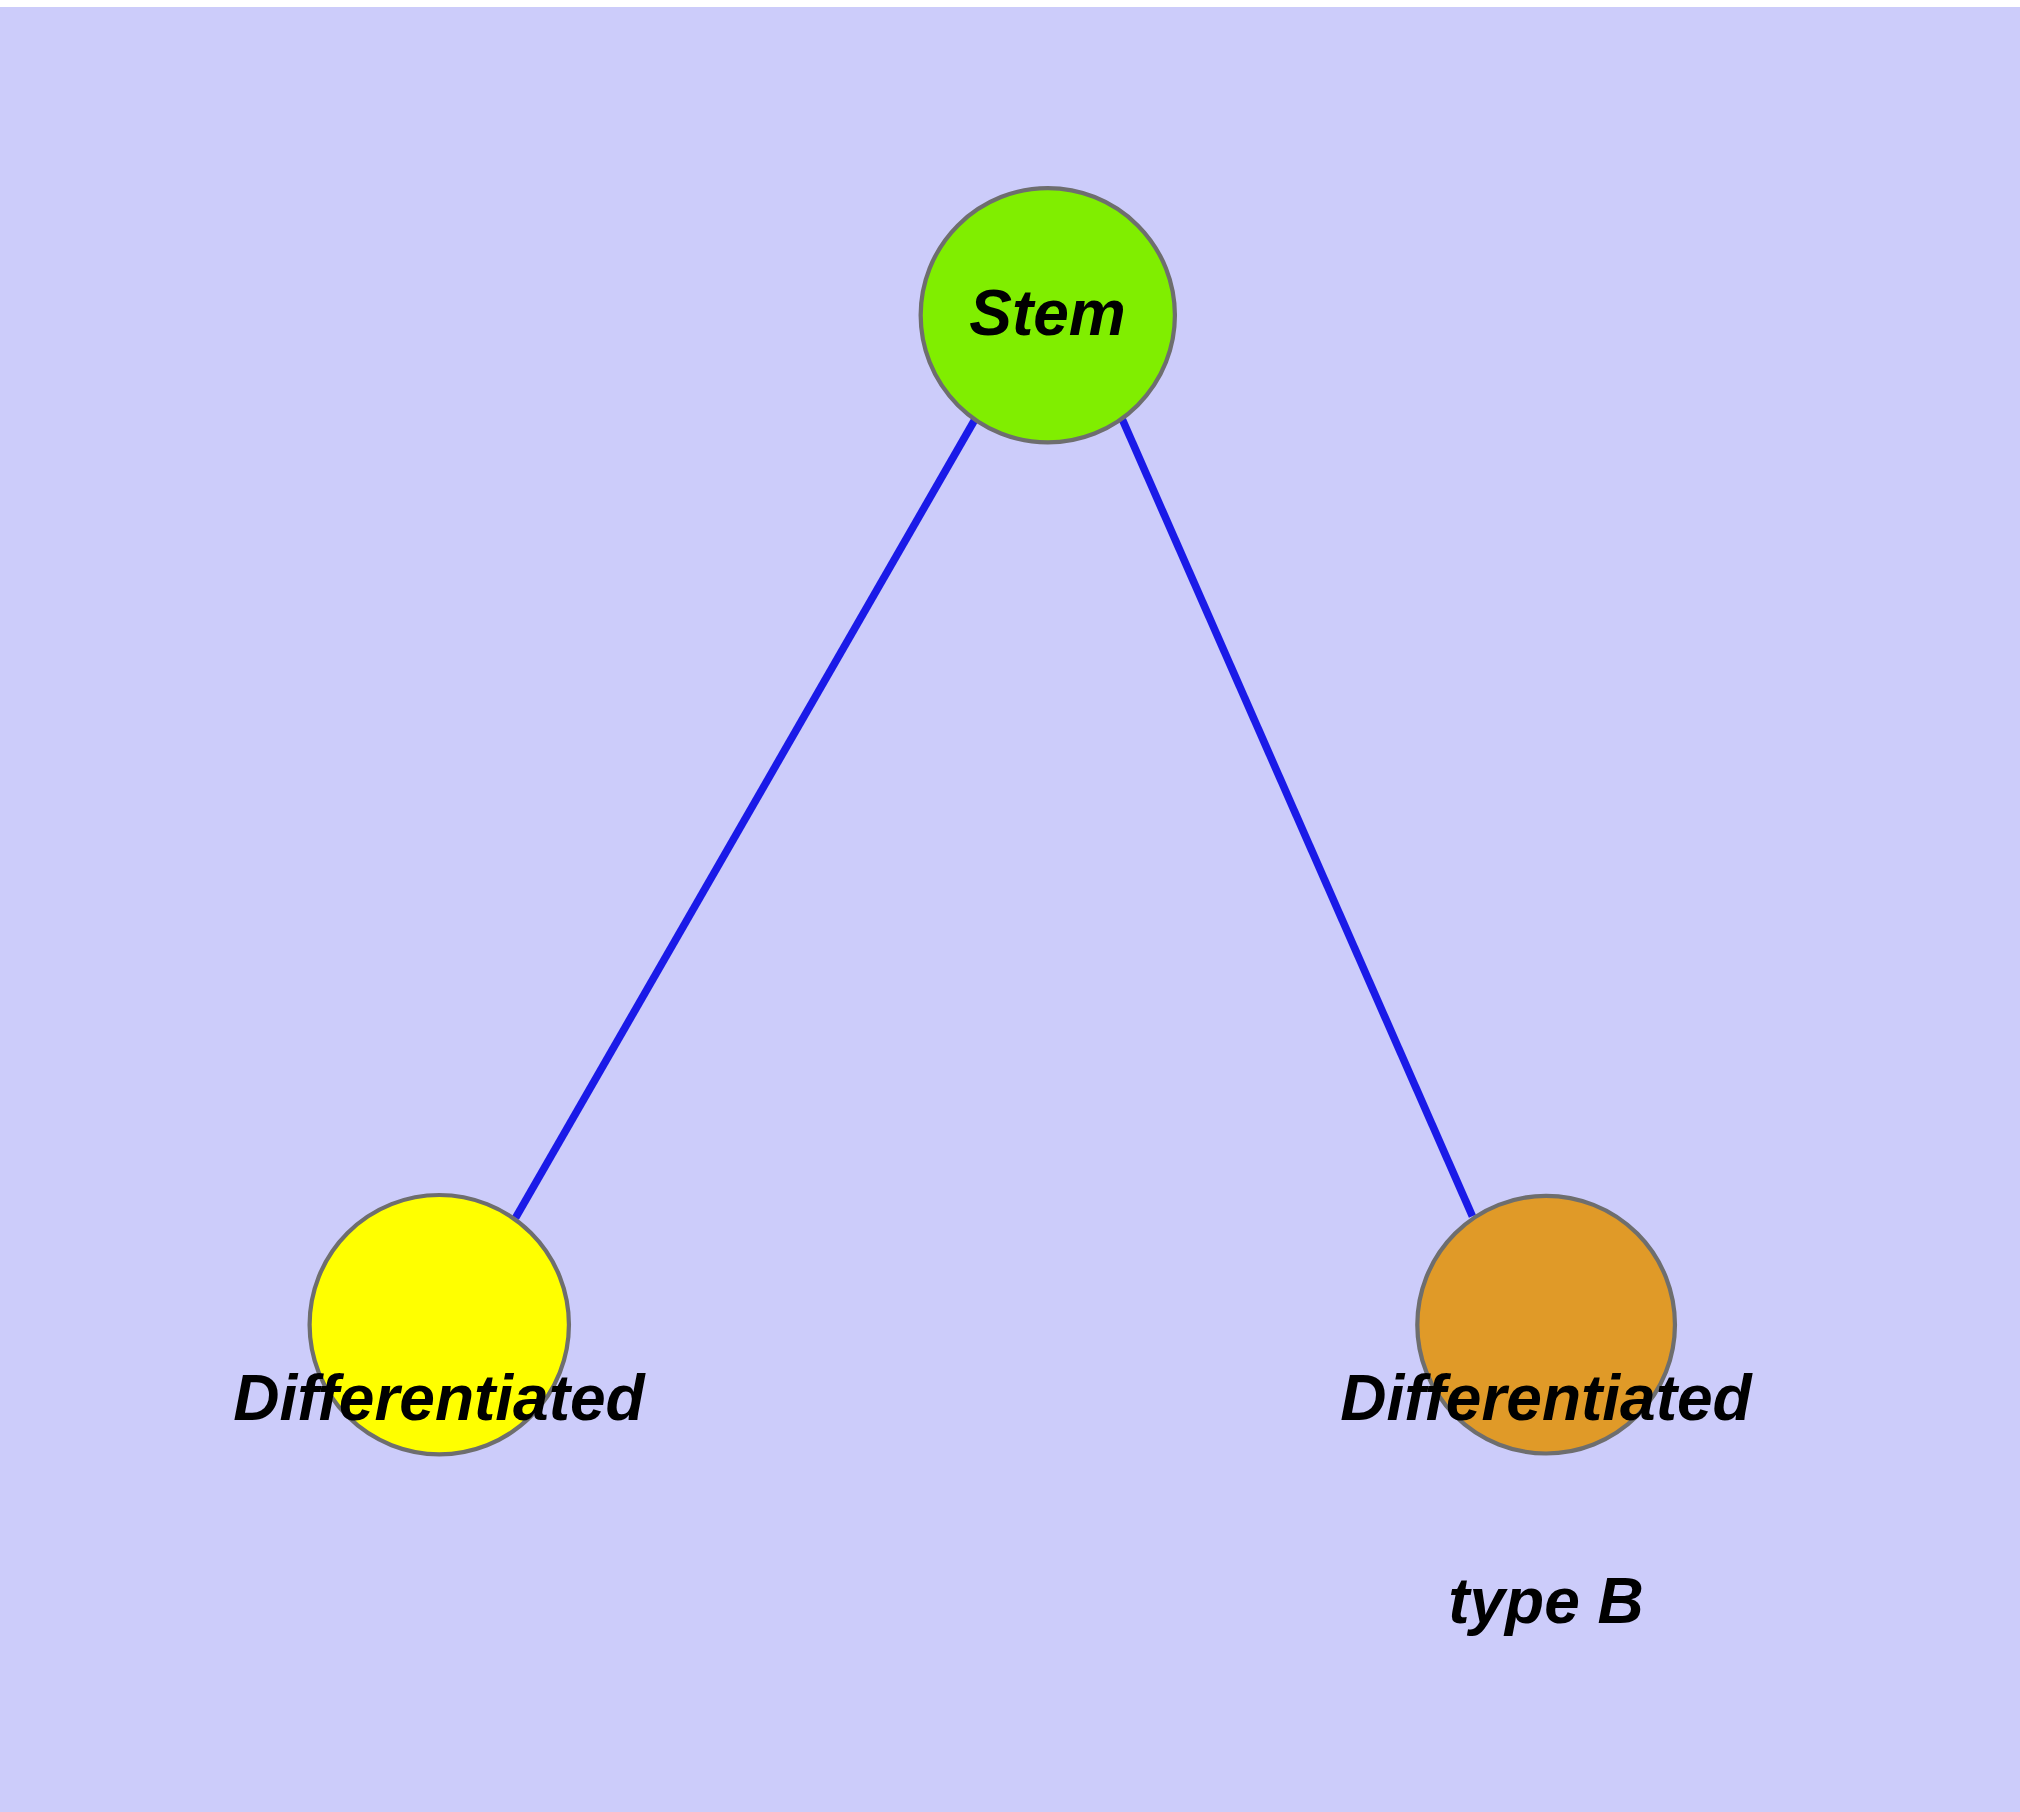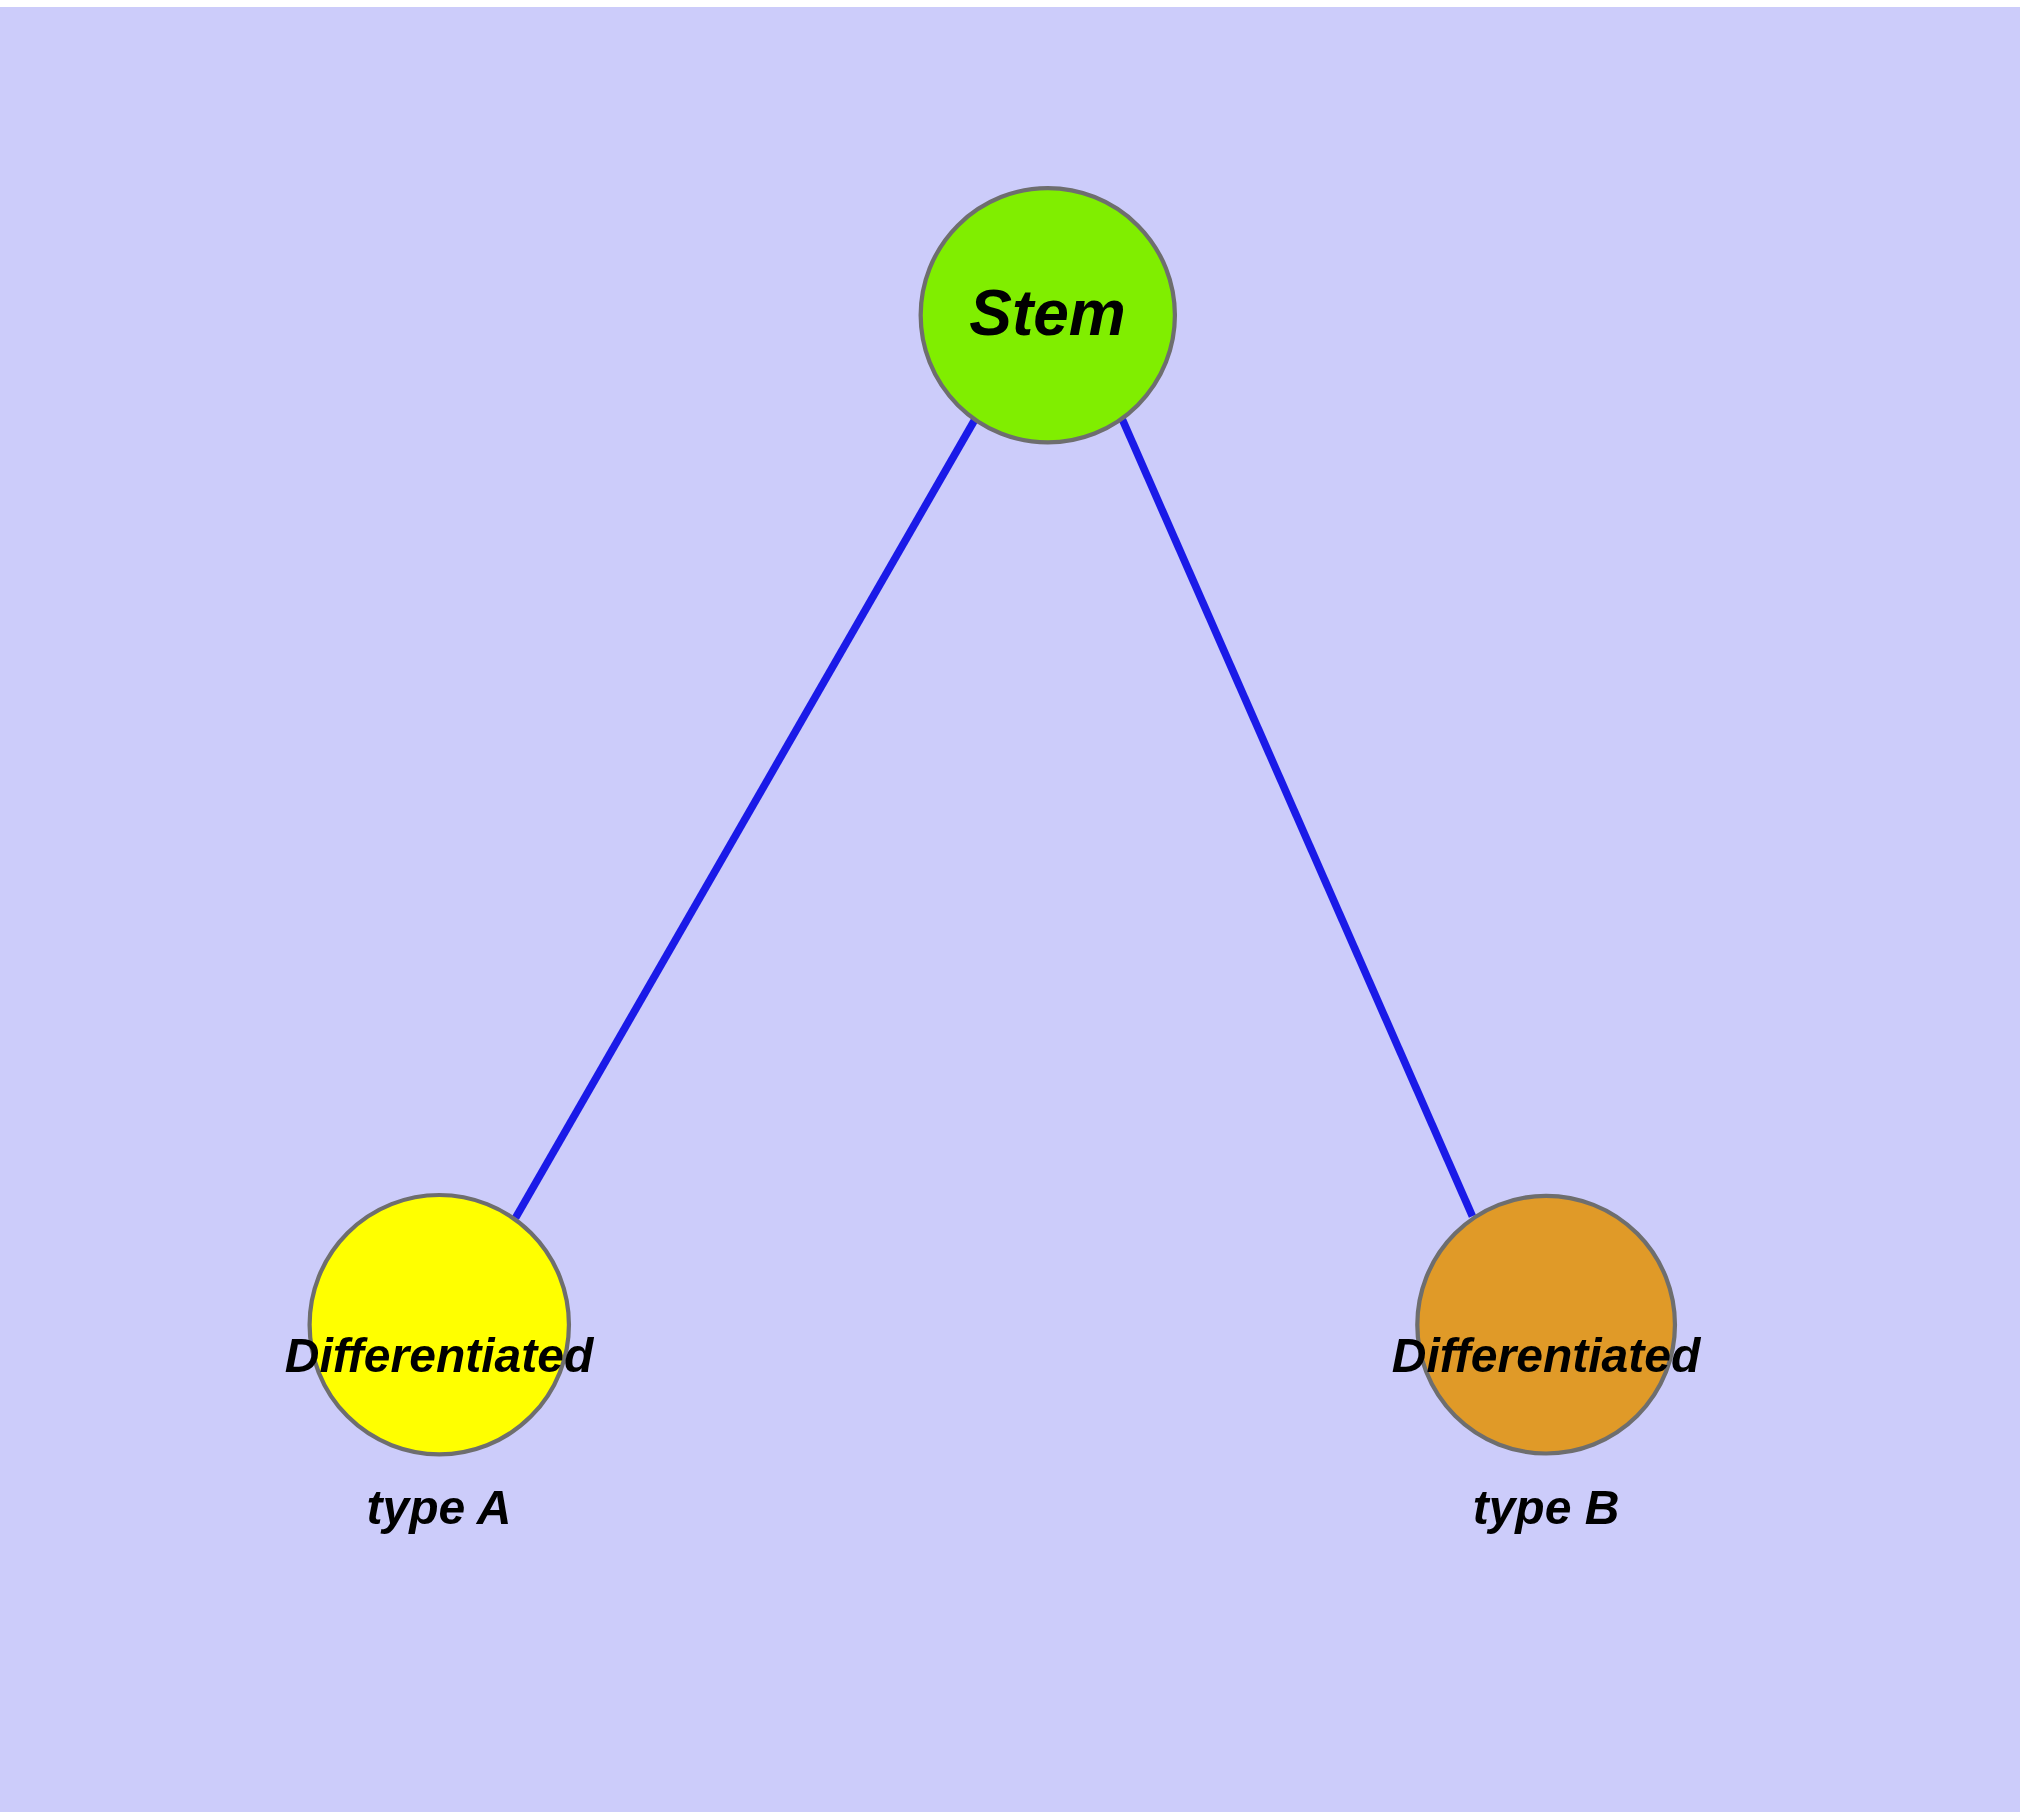--- a/index.html
+++ b/index.html
@@ -40,21 +40,21 @@
     color: #000000;
     line-height: 1.06;
     white-space: pre;
     pointer-events: none;
     -webkit-font-smoothing: antialiased;
   }
   .node-label.stem-label {
     font-size: 64px;
   }
   .node-label.diff-label {
-    font-size: 48px;
+    font-size: 64px;
   }
 </style>
 </head>
 <body>
 
 <div id="canvas" style="width: 2021px; height: 1812px; background: rgb(255, 255, 255);">
 
   <div id="plot-area" style="background: rgb(204, 204, 250); width: 2021px;"></div>
 
   <svg class="graph-layer" viewBox="0 0 2384 2138">
@@ -68,21 +68,20 @@
       <circle cx="1236" cy="372" r="150" fill="#80ee00" stroke="#6e6e6e" stroke-width="5"></circle>
       <circle cx="518" cy="1563" r="153" fill="#ffff00" stroke="#6e6e6e" stroke-width="5"></circle>
       <circle cx="1824" cy="1563" r="152" fill="#e09a28" stroke="#6e6e6e" stroke-width="5"></circle>
     </g>
   </svg>
 
   <div class="node-label stem-label" style="left: 793px; top: 280px; width: 509px; color: rgb(0, 0, 0);">Stem</div>
 
   <div class="node-label diff-label" style="left: 100px; top: 1229px; width: 678px; color: rgb(0, 0, 0);">
     <div>Differentiated</div>
-    <div>type A</div>
   </div>
 
   <div class="node-label diff-label" style="left: 1207px; top: 1229px; width: 678px; color: rgb(0, 0, 0);">
     <div>Differentiated</div>
     <div>type B</div>
   </div>
 
 </div>
 
 

